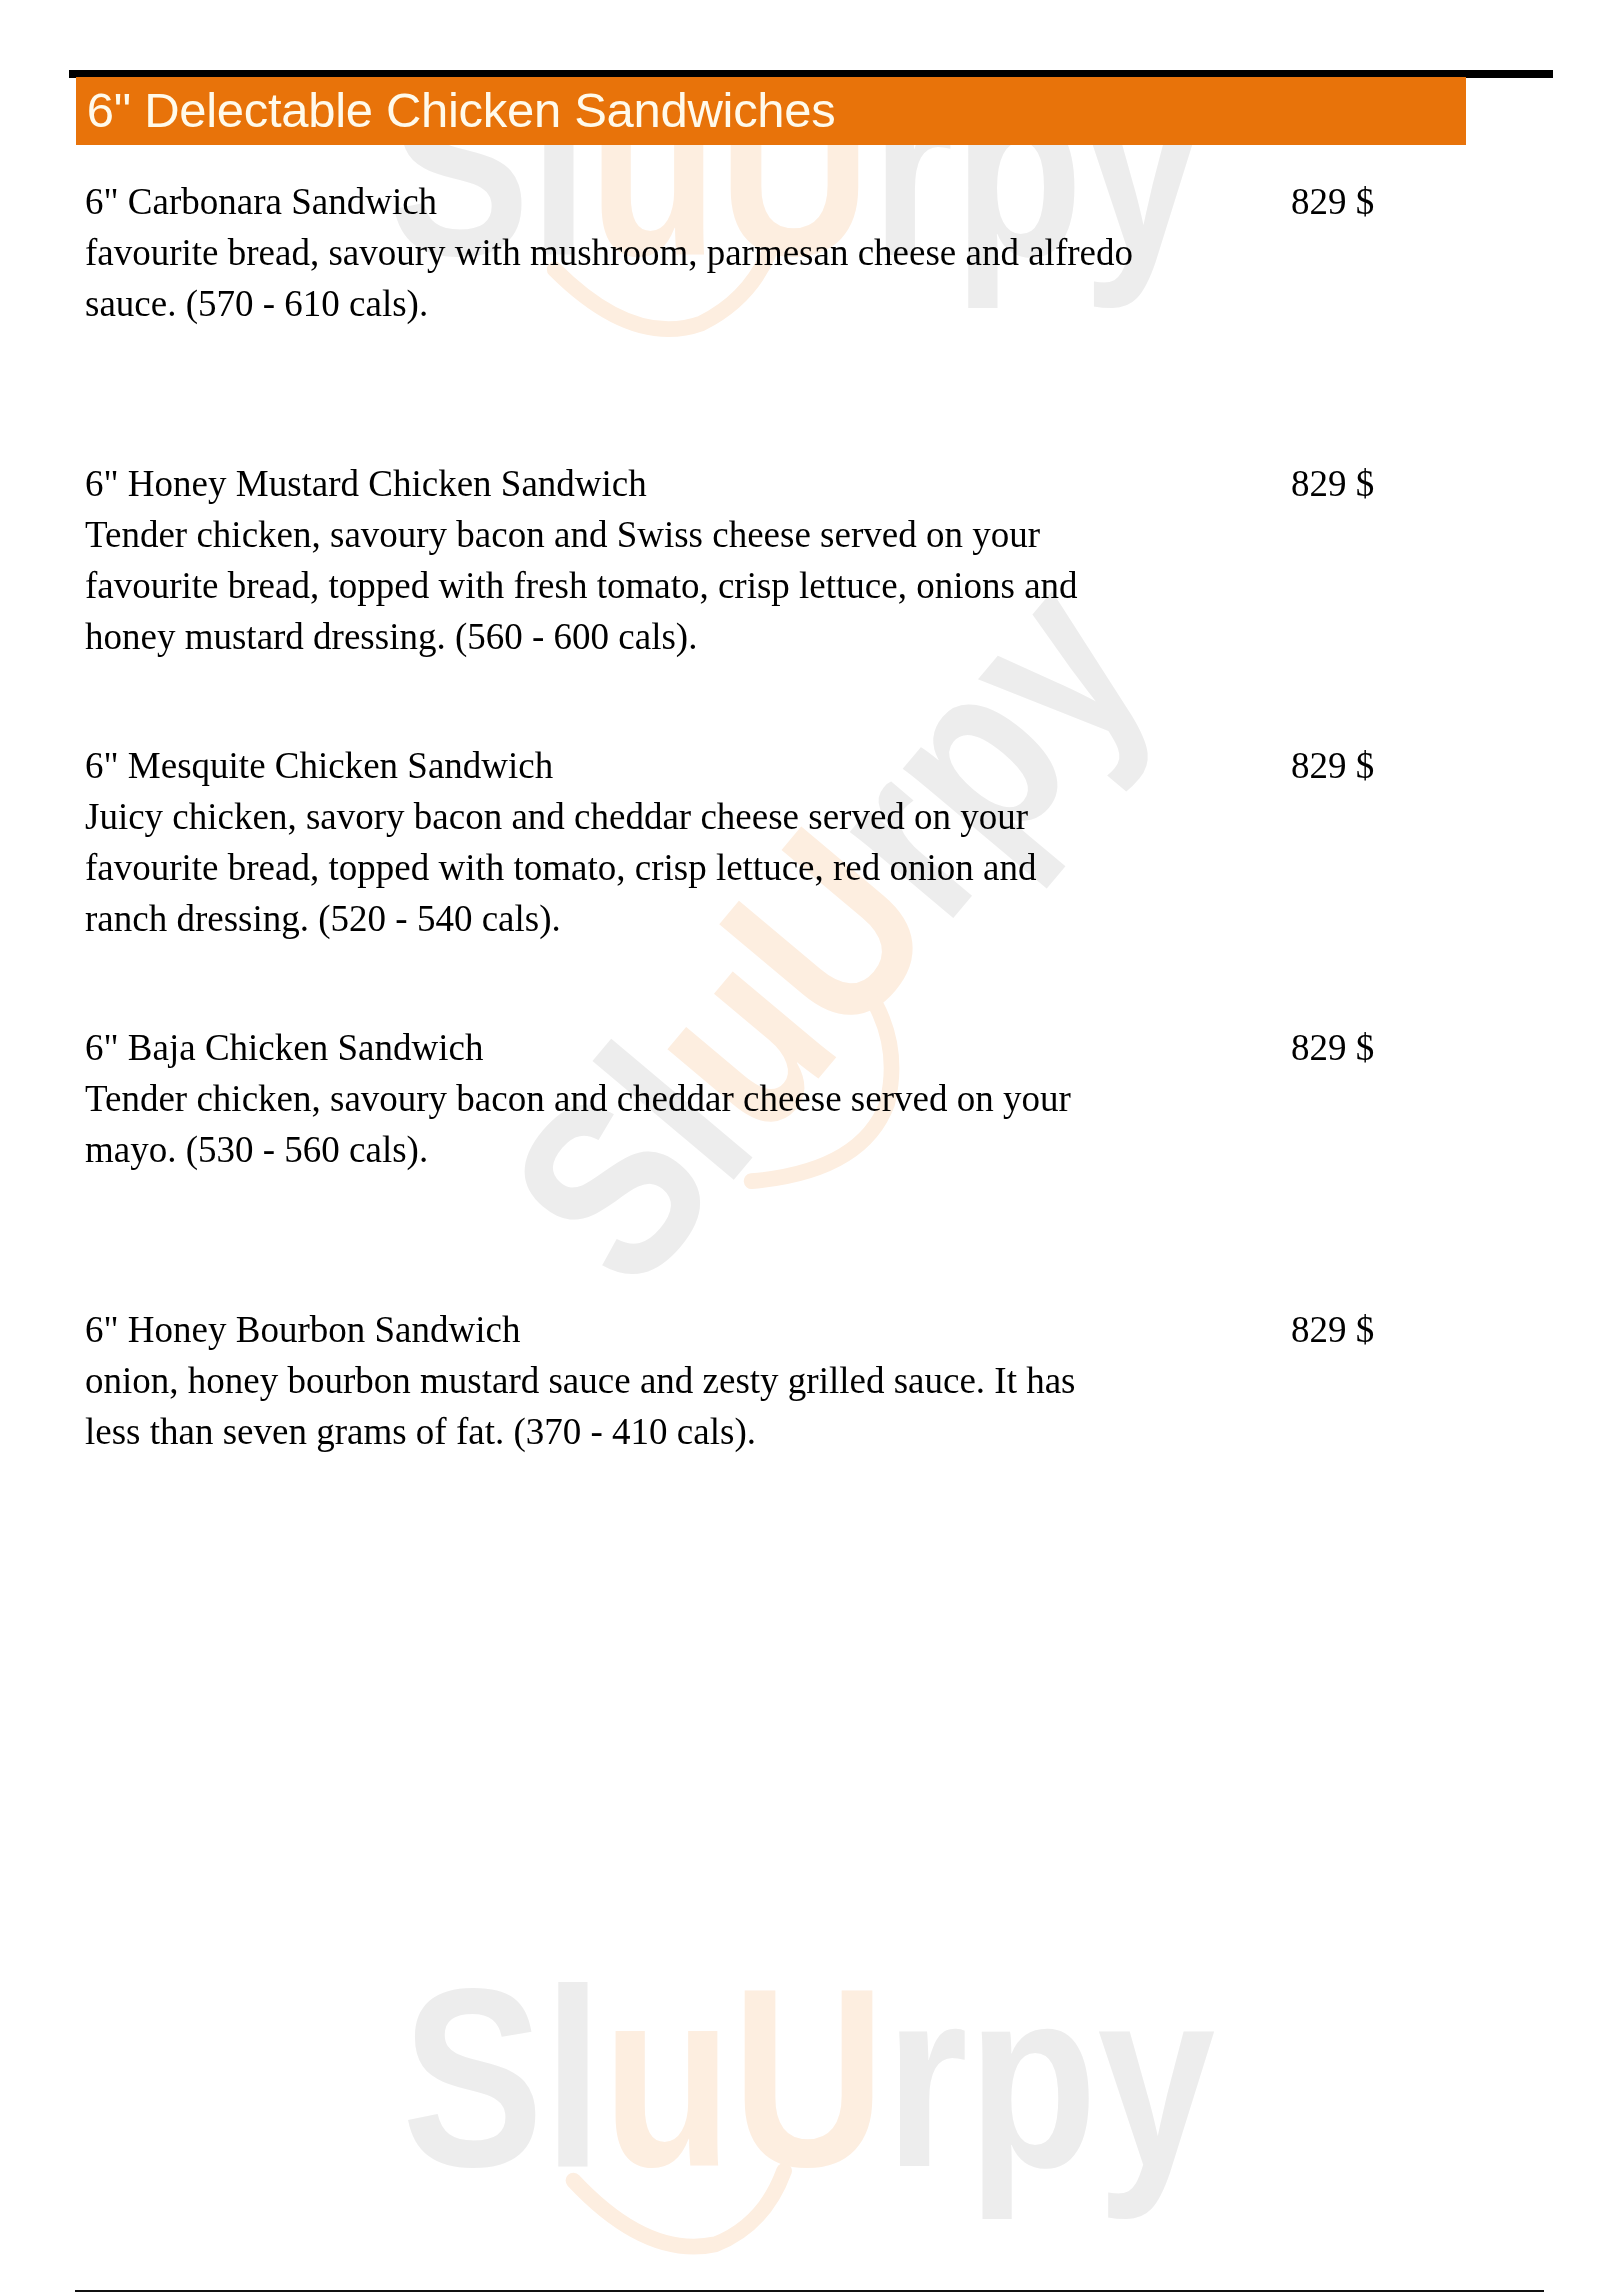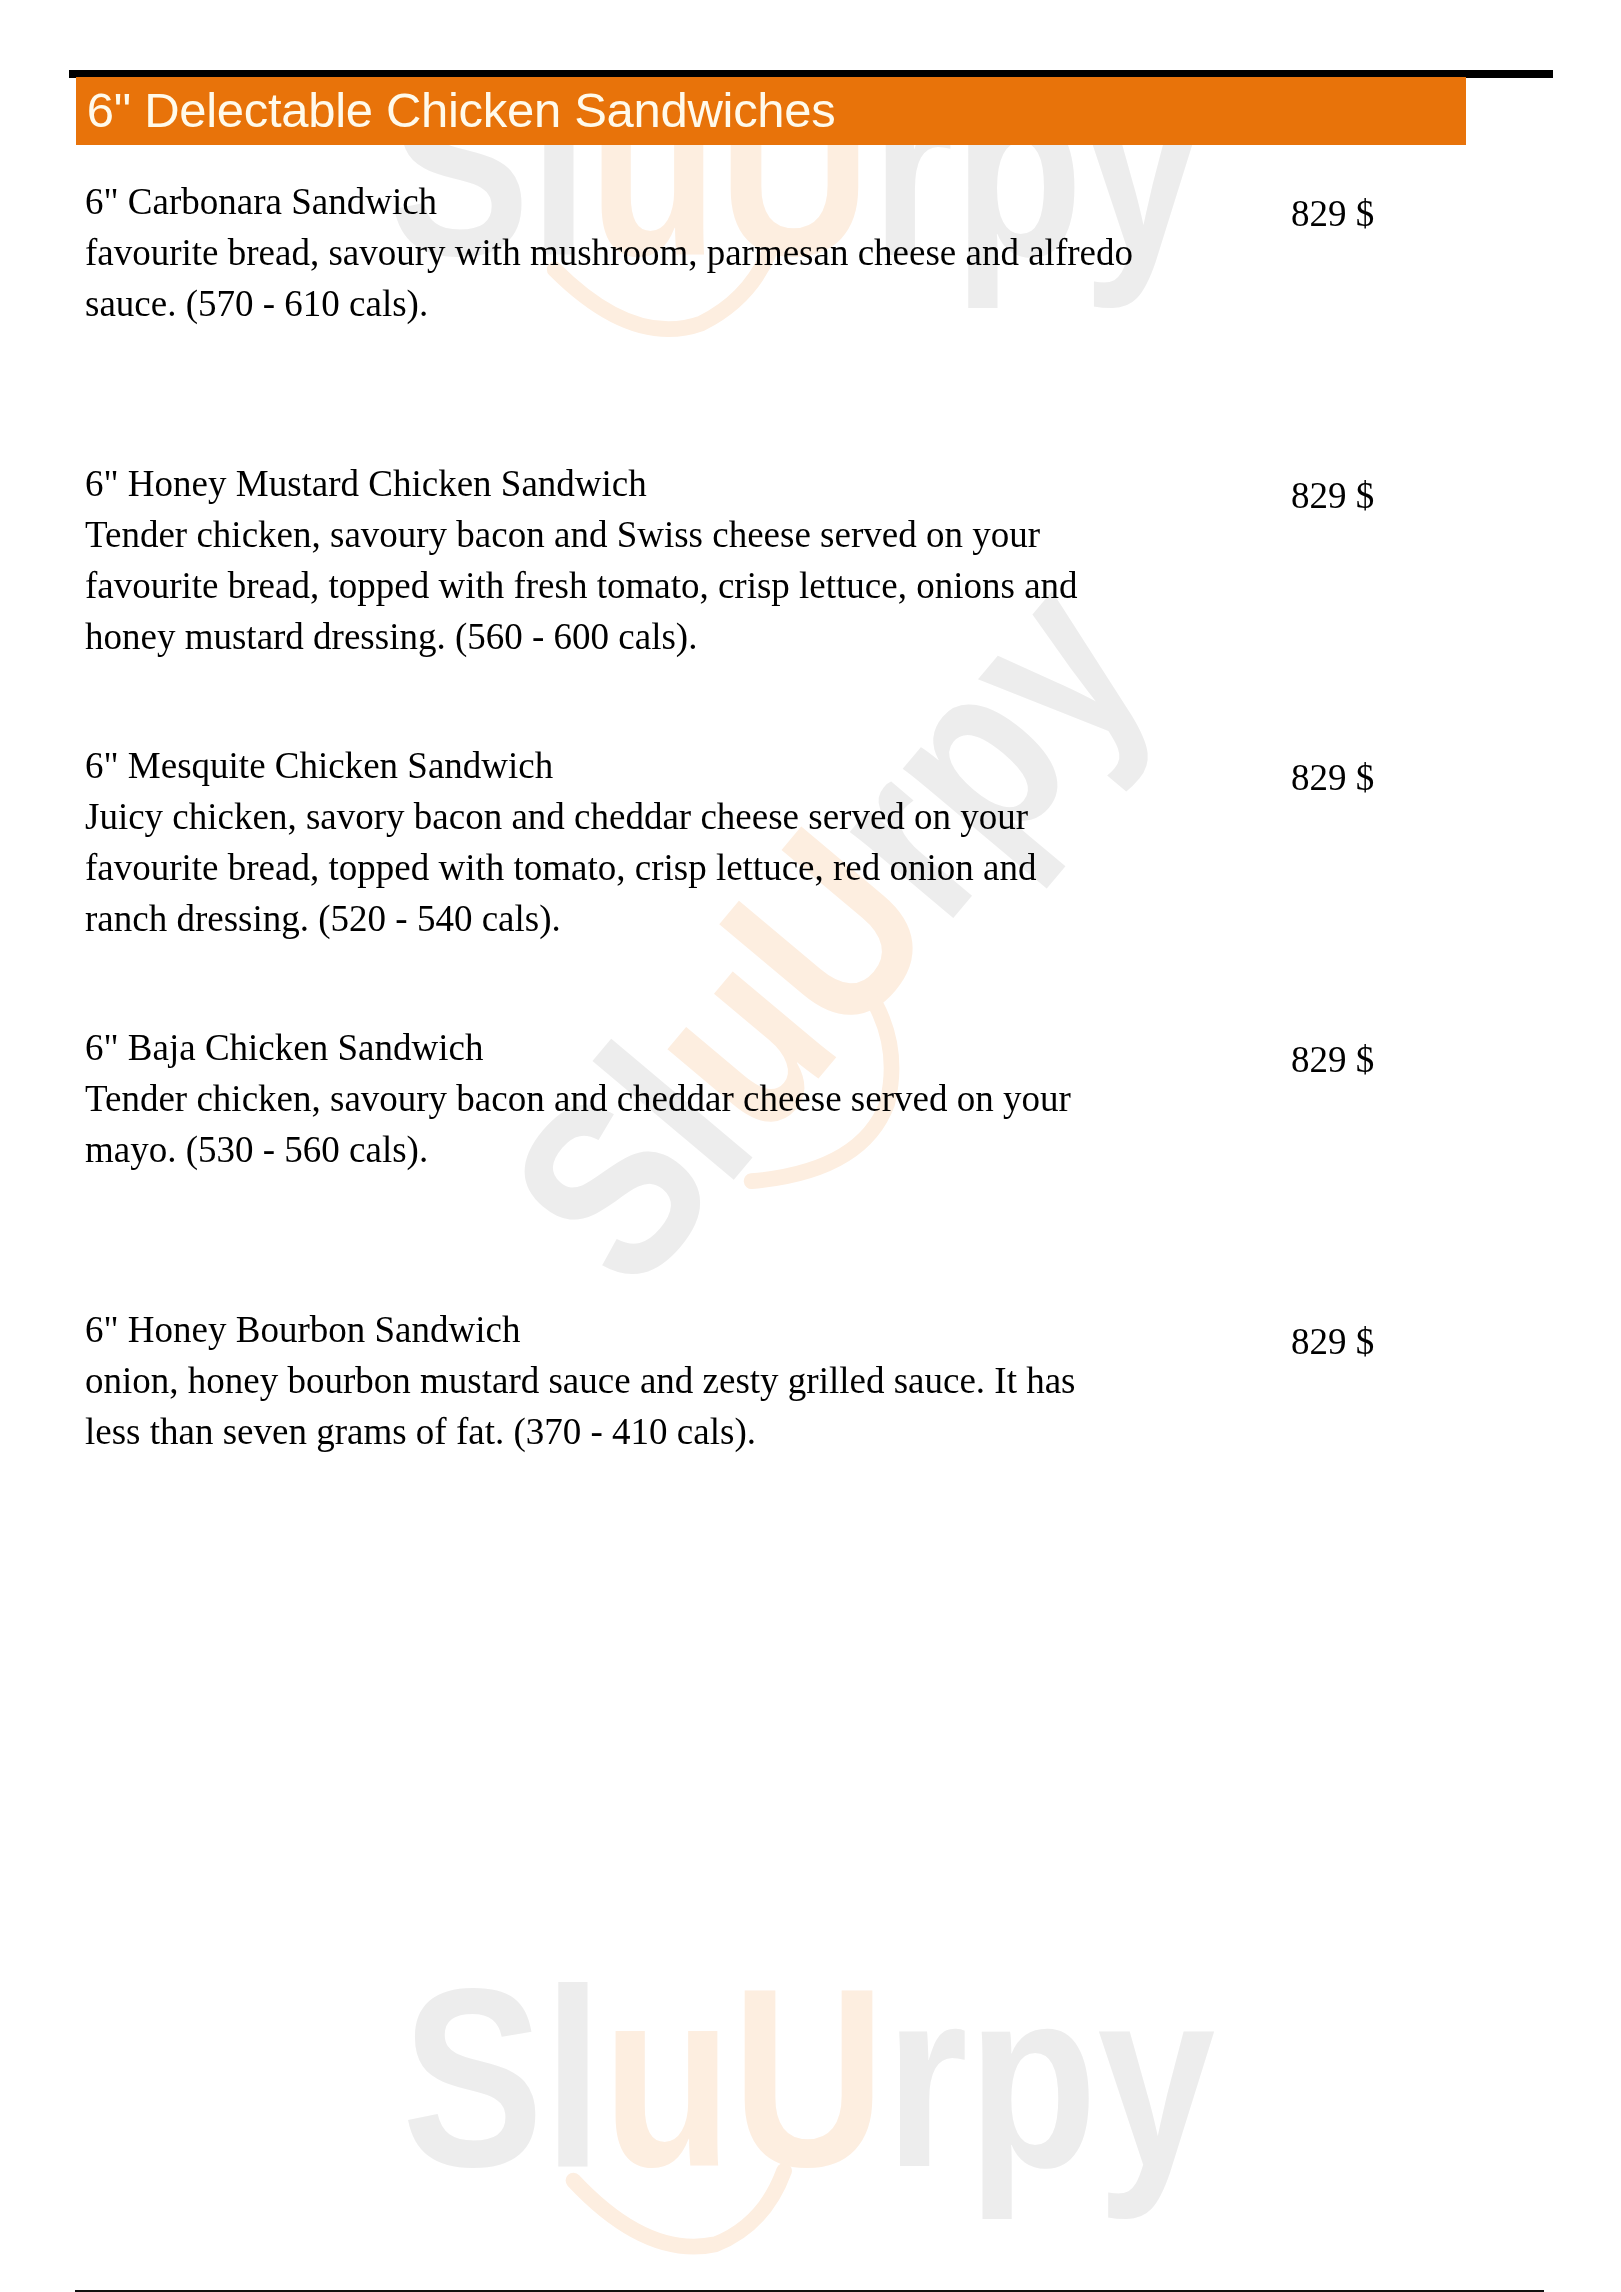--- a/index.html
+++ b/index.html
@@ -72,21 +72,21 @@
     position: absolute;
     left: 0;
     top: 0;
     font-size: 37px;
     line-height: 51px;
     white-space: nowrap;
   }
   .item-price {
     position: absolute;
     left: 1206px;
-    top: 12px;
+    top: 0;
     font-size: 37px;
     line-height: 51px;
     white-space: nowrap;
   }
   .item-desc {
     position: absolute;
     left: 0;
     top: 51px;
     width: 1157px;
     font-size: 37px;

